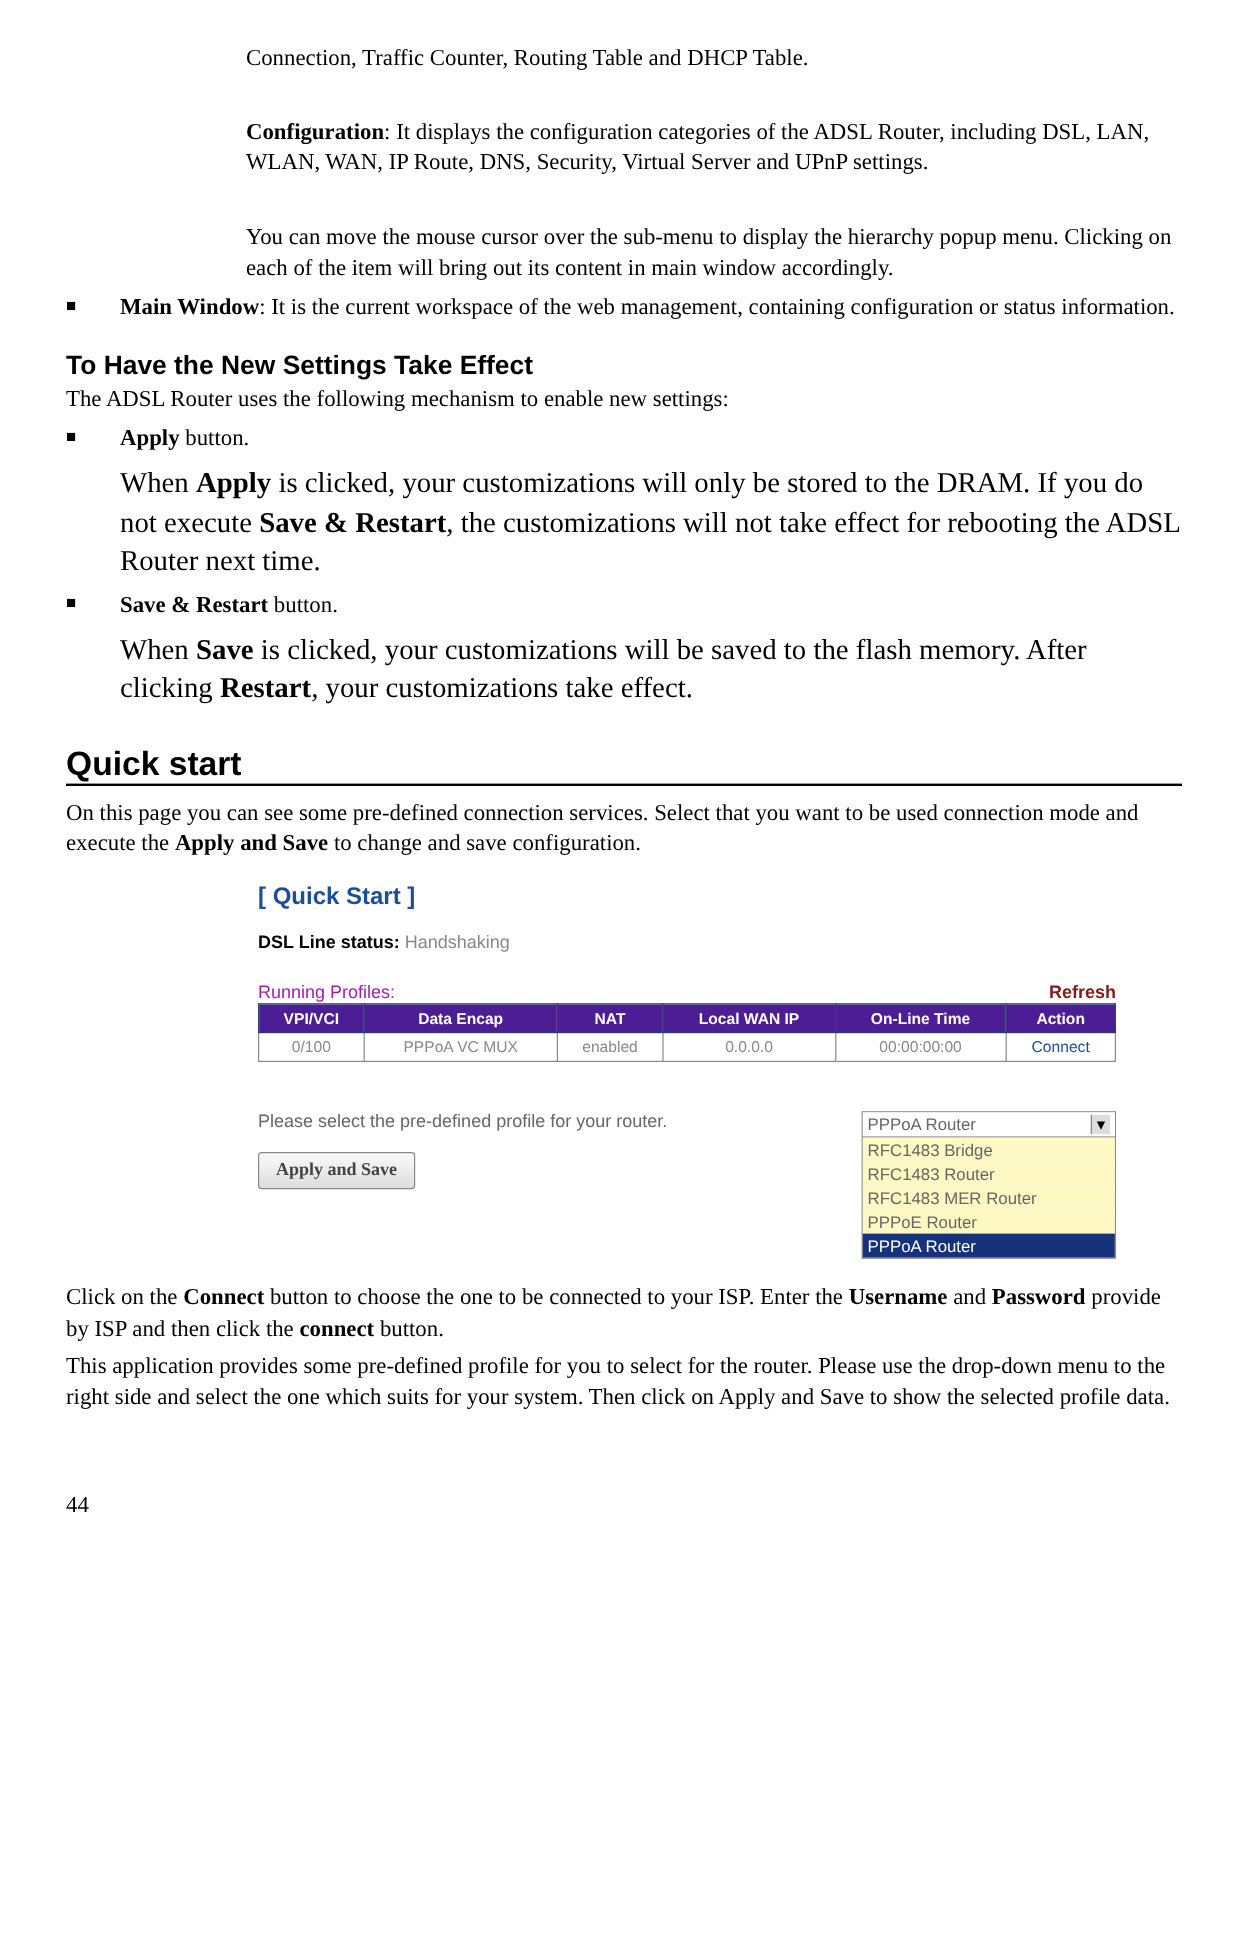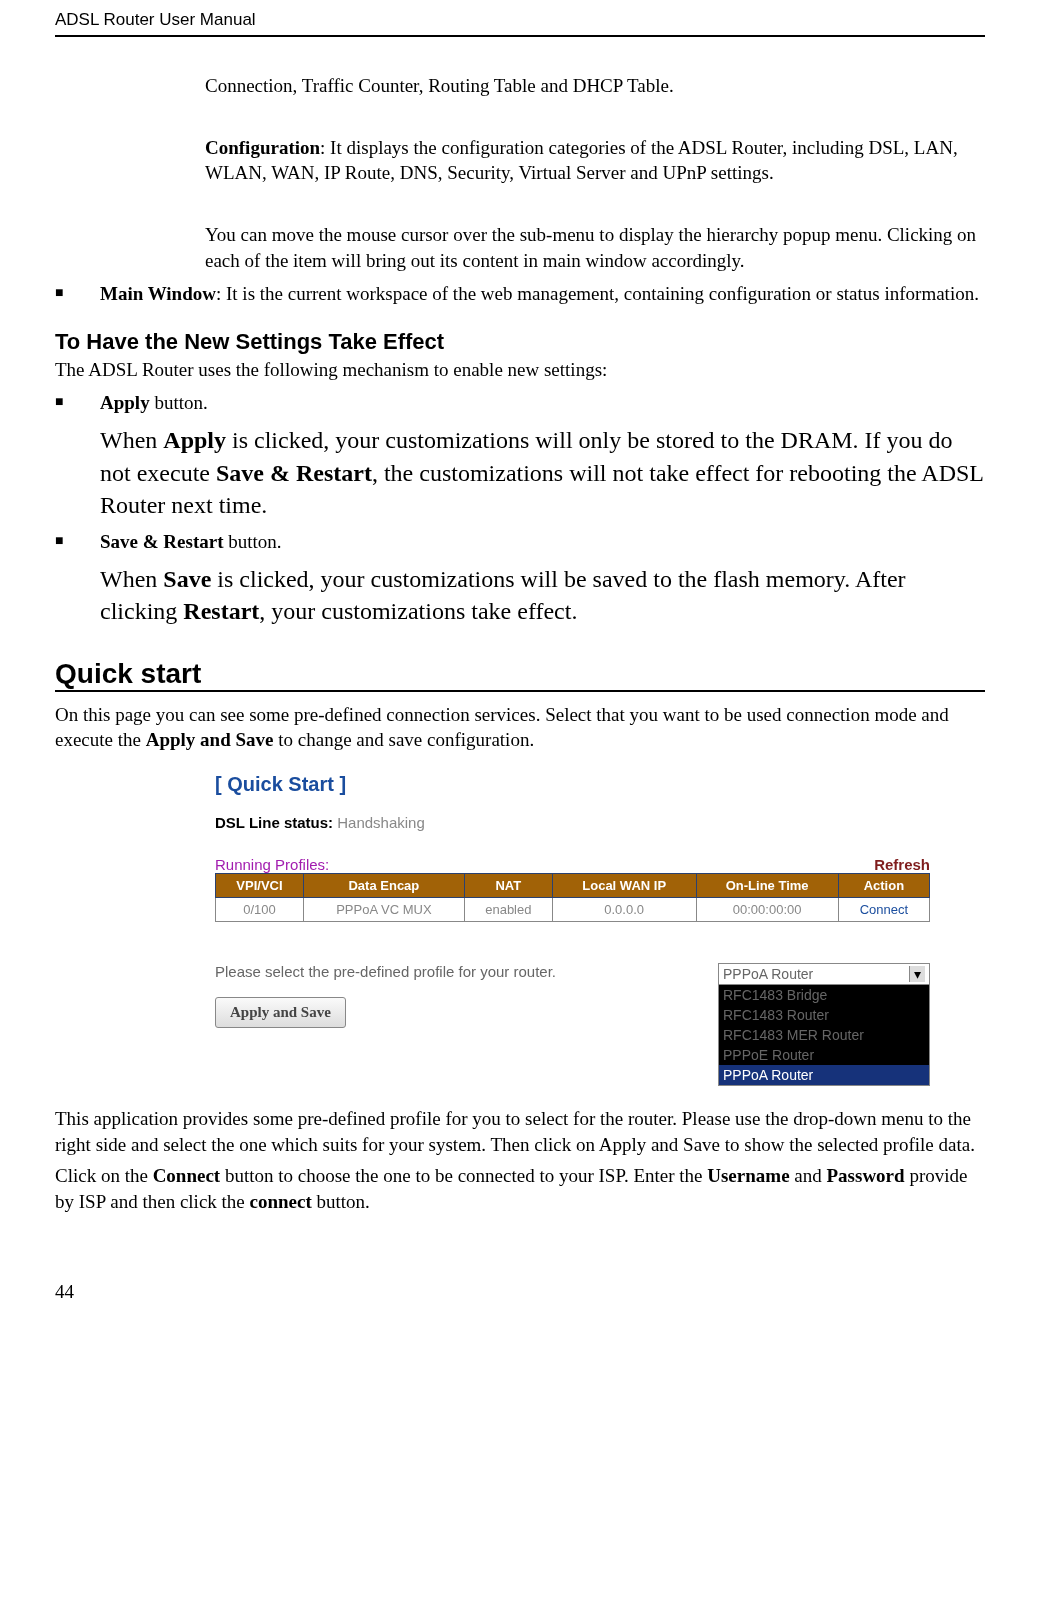--- a/index.html
+++ b/index.html
@@ -103,21 +103,21 @@
       text-align: right;
     }
     .fig-table {
       border-collapse: collapse;
       width: 100%;
       font-family: Verdana, Arial, sans-serif;
       font-size: 13px;
       border: 1px solid #3b5998;
     }
     .fig-table th {
-      background: #a16207;
+      background: #4c1d95;
       color: #fff;
       font-weight: bold;
       padding: 4px 6px;
       border: 1px solid #2a4170;
       text-align: center;
     }
     .fig-table td {
       background: #fff;
       color: #888;
       padding: 4px 6px;
@@ -157,21 +157,21 @@
       border-left: 1px solid #888;
       padding: 0 4px;
       color: #000;
     }
     .fig-select-list {
       border-top: 1px solid #888;
     }
     .fig-select-option {
       padding: 2px 4px;
       color: #666;
-      background: #000000;
+      background: #fef9c3;
     }
     .fig-select-option.highlighted {
       background: #16327a;
       color: #fff;
     }
     .fig-button {
       display: inline-block;
       margin-top: 16px;
       padding: 6px 14px;
       background: linear-gradient(#fafafa, #ddd);
@@ -190,21 +190,20 @@
       display: flex;
       justify-content: space-between;
       align-items: baseline;
     }
   </style>
 </head>
 <body>
 
 <div class="page">
 
-  <div class="header">ADSL Router User Manual</div>
 
   <p class="body-text indent-1">Connection, Traffic Counter, Routing Table and DHCP Table.</p>
 
   <p class="body-text indent-1">
     <span class="bold">Configuration</span><span>: It displays the configuration categories of the ADSL Router, including DSL, LAN, WLAN, WAN, IP Route, DNS, Security, Virtual Server and UPnP settings.</span>
   </p>
 
   <p class="body-text indent-1">You can move the mouse cursor over the sub-menu to display the hierarchy popup menu. Clicking on each of the item will bring out its content in main window accordingly.</p>
 
   <div class="bullet-block">
@@ -294,21 +293,21 @@
           <div class="fig-select-option">RFC1483 Bridge</div>
           <div class="fig-select-option">RFC1483 Router</div>
           <div class="fig-select-option">RFC1483 MER Router</div>
           <div class="fig-select-option">PPPoE Router</div>
           <div class="fig-select-option highlighted">PPPoA Router</div>
         </div>
       </div>
     </div>
   </div>
 
-  <p class="body-text">This application provides some pre-defined profile for you to select for the router. Please use the drop-down menu to the right side and select the one which suits for your system. Then click on Apply and Save to show the selected profile data.</p>
-
   <p class="body-text">
     <span>Click on the </span><span class="bold">Connect</span><span> button to choose the one to be connected to your ISP. Enter the </span><span class="bold">Username</span><span> and </span><span class="bold">Password</span><span> provide by ISP and then click the </span><span class="bold">connect</span><span> button.</span>
   </p>
 
+  <p class="body-text">This application provides some pre-defined profile for you to select for the router. Please use the drop-down menu to the right side and select the one which suits for your system. Then click on Apply and Save to show the selected profile data.</p>
+
 </div>
 
 <div class="page-number">44</div>
 
 </body></html>

